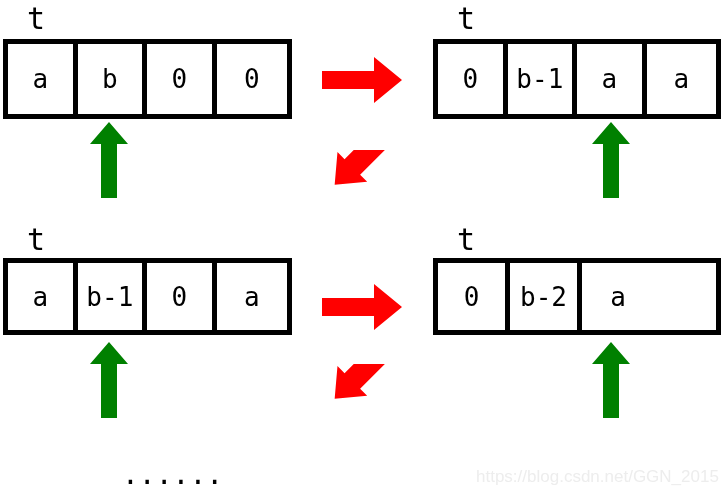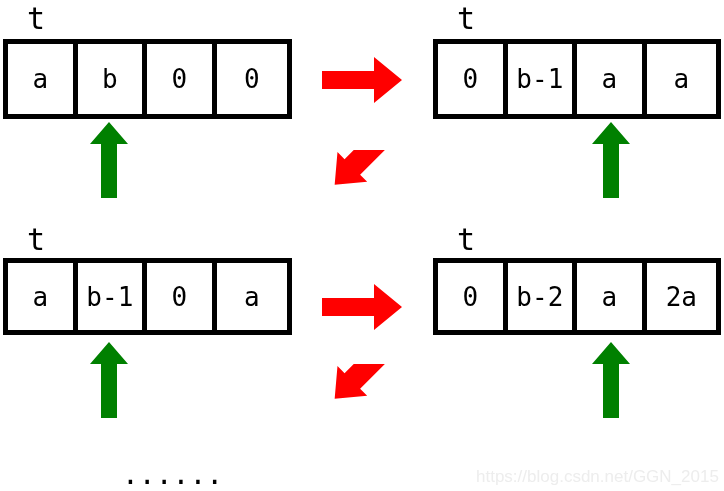--- a/index.html
+++ b/index.html
@@ -143,21 +143,20 @@
       <polygon points="19,0 38,22 27,22 27,76 11,76 11,22 0,22" fill="#008000"></polygon>
     </svg>
   </div>
 
   <div class="arr-label" style="left:457px; top:225px;">t</div>
 
   <div class="array" style="left:433px; top:258px; width:288px; height:77px;">
     <div class="cell" style="width:72px;">0</div>
     <div class="cell" style="width:72px;">b-2</div>
     <div class="cell" style="width:72px;">a</div>
-    <div class="cell" style="width:72px;">2a</div>
   </div>
 
   <div class="green-arrow" style="left:592px; top:342px;">
     <svg viewBox="0 0 38 76" preserveAspectRatio="none">
       <polygon points="19,0 38,22 27,22 27,76 11,76 11,22 0,22" fill="#008000"></polygon>
     </svg>
   </div>
 
   <div class="red-arrow-h" style="left:322px; top:57px;">
     <svg viewBox="0 0 80 46" preserveAspectRatio="none">

